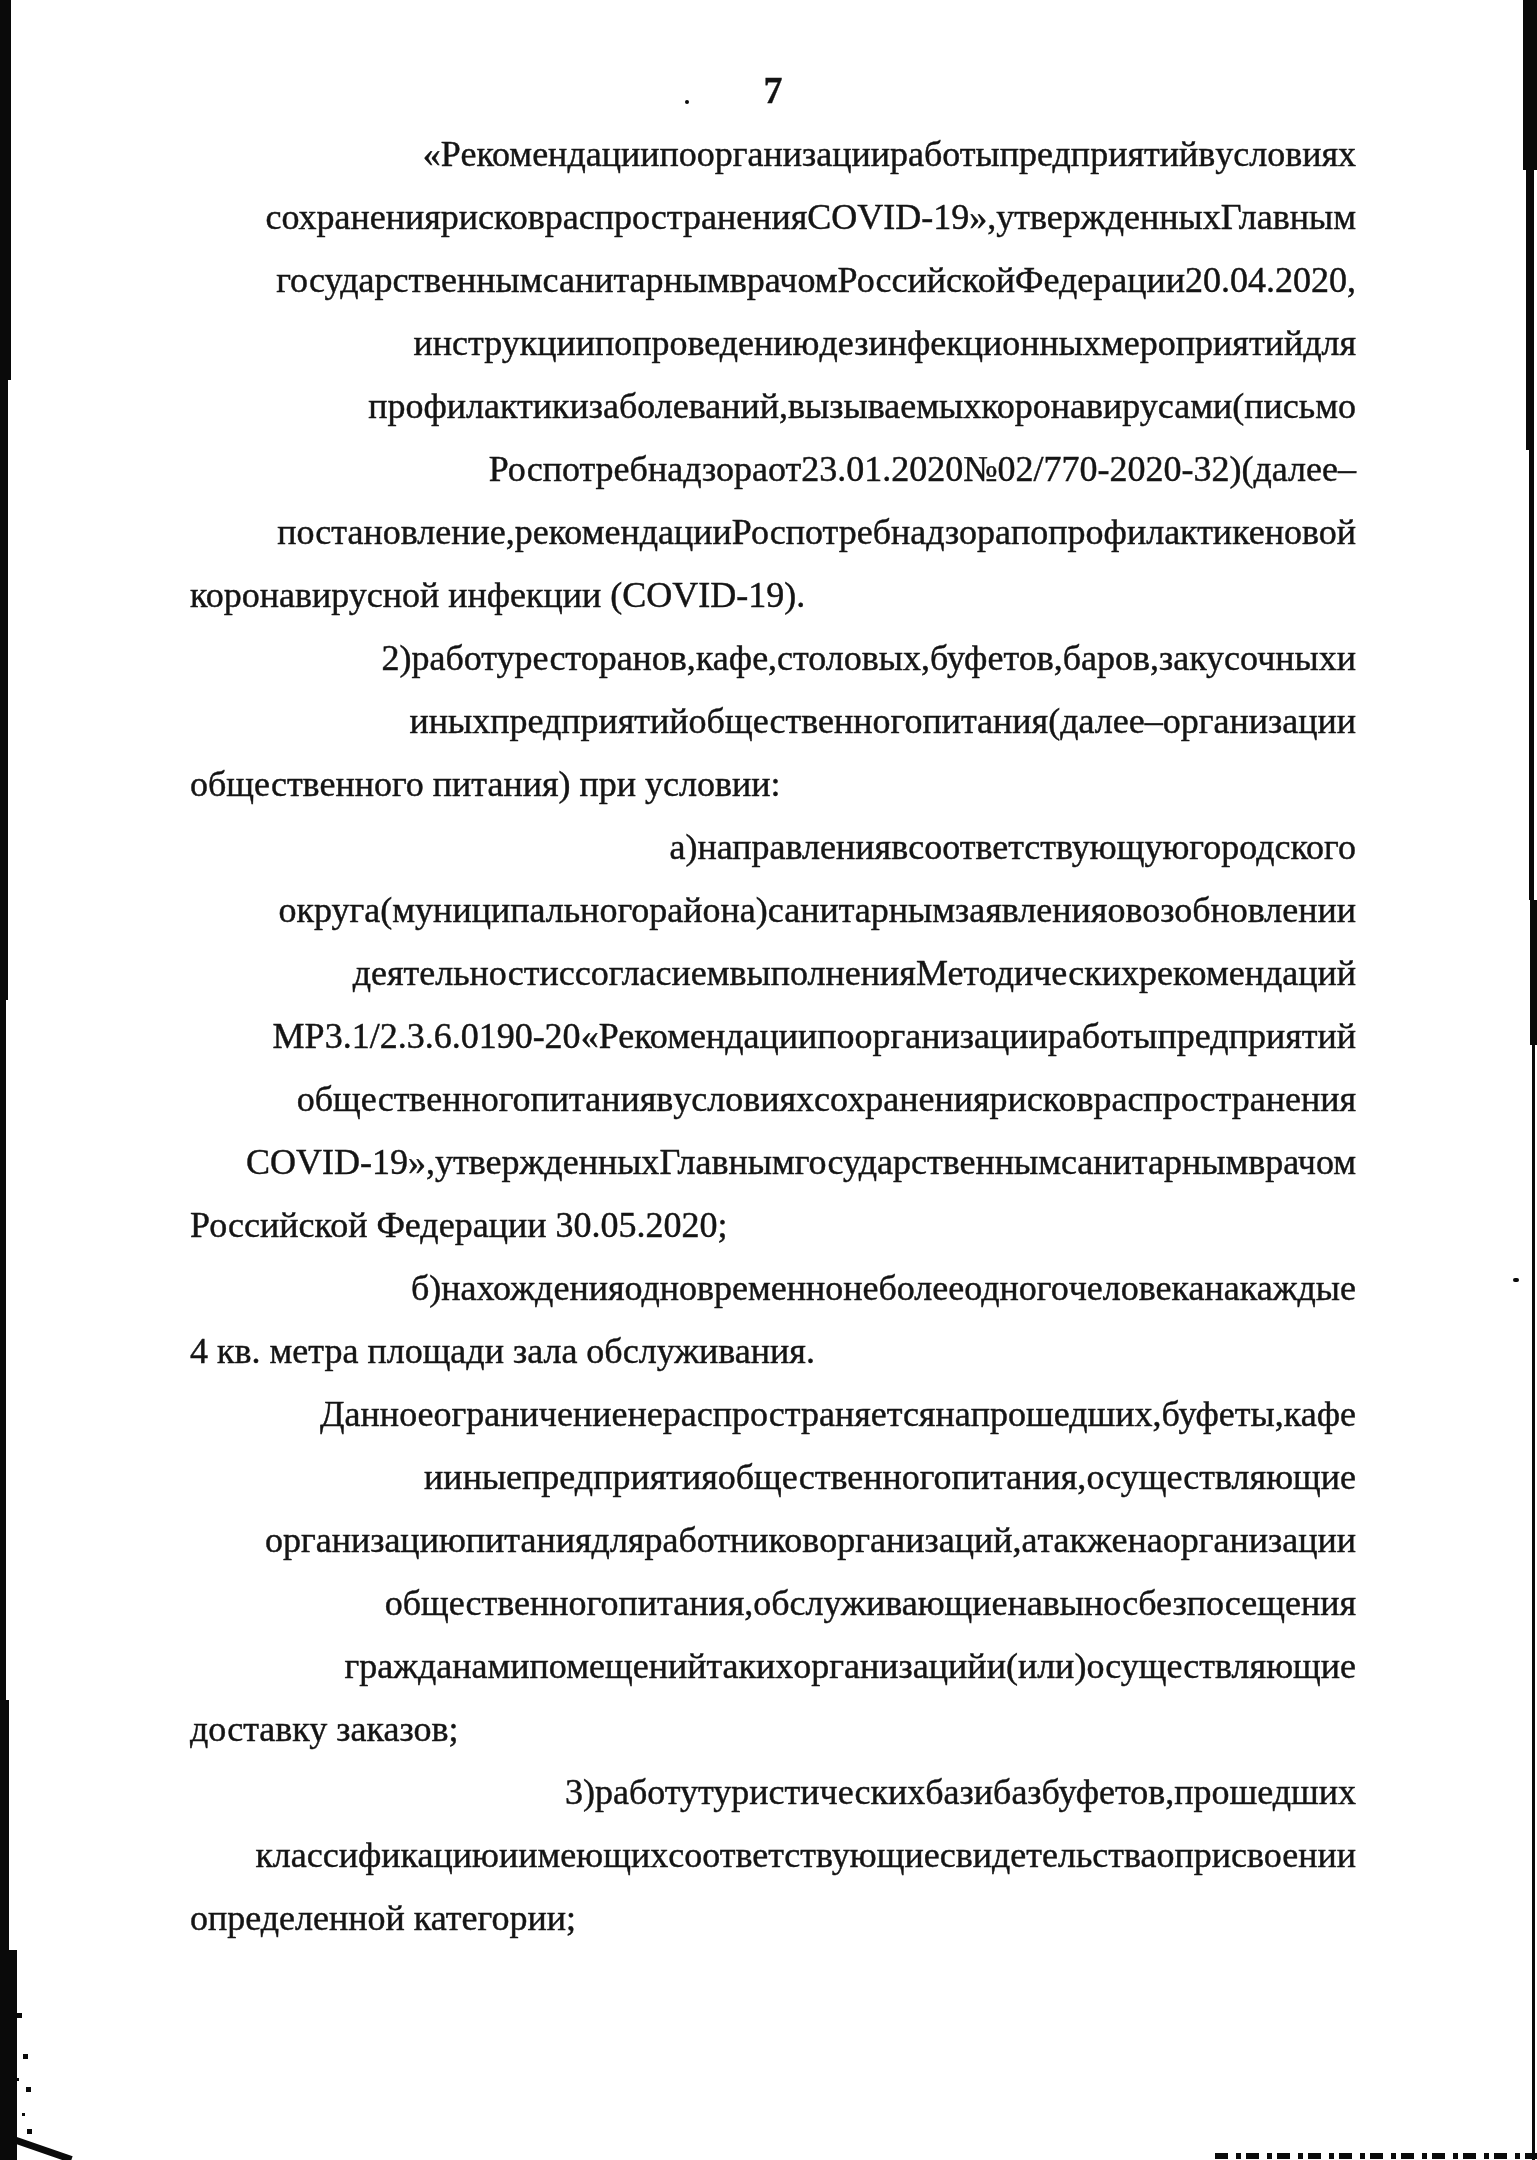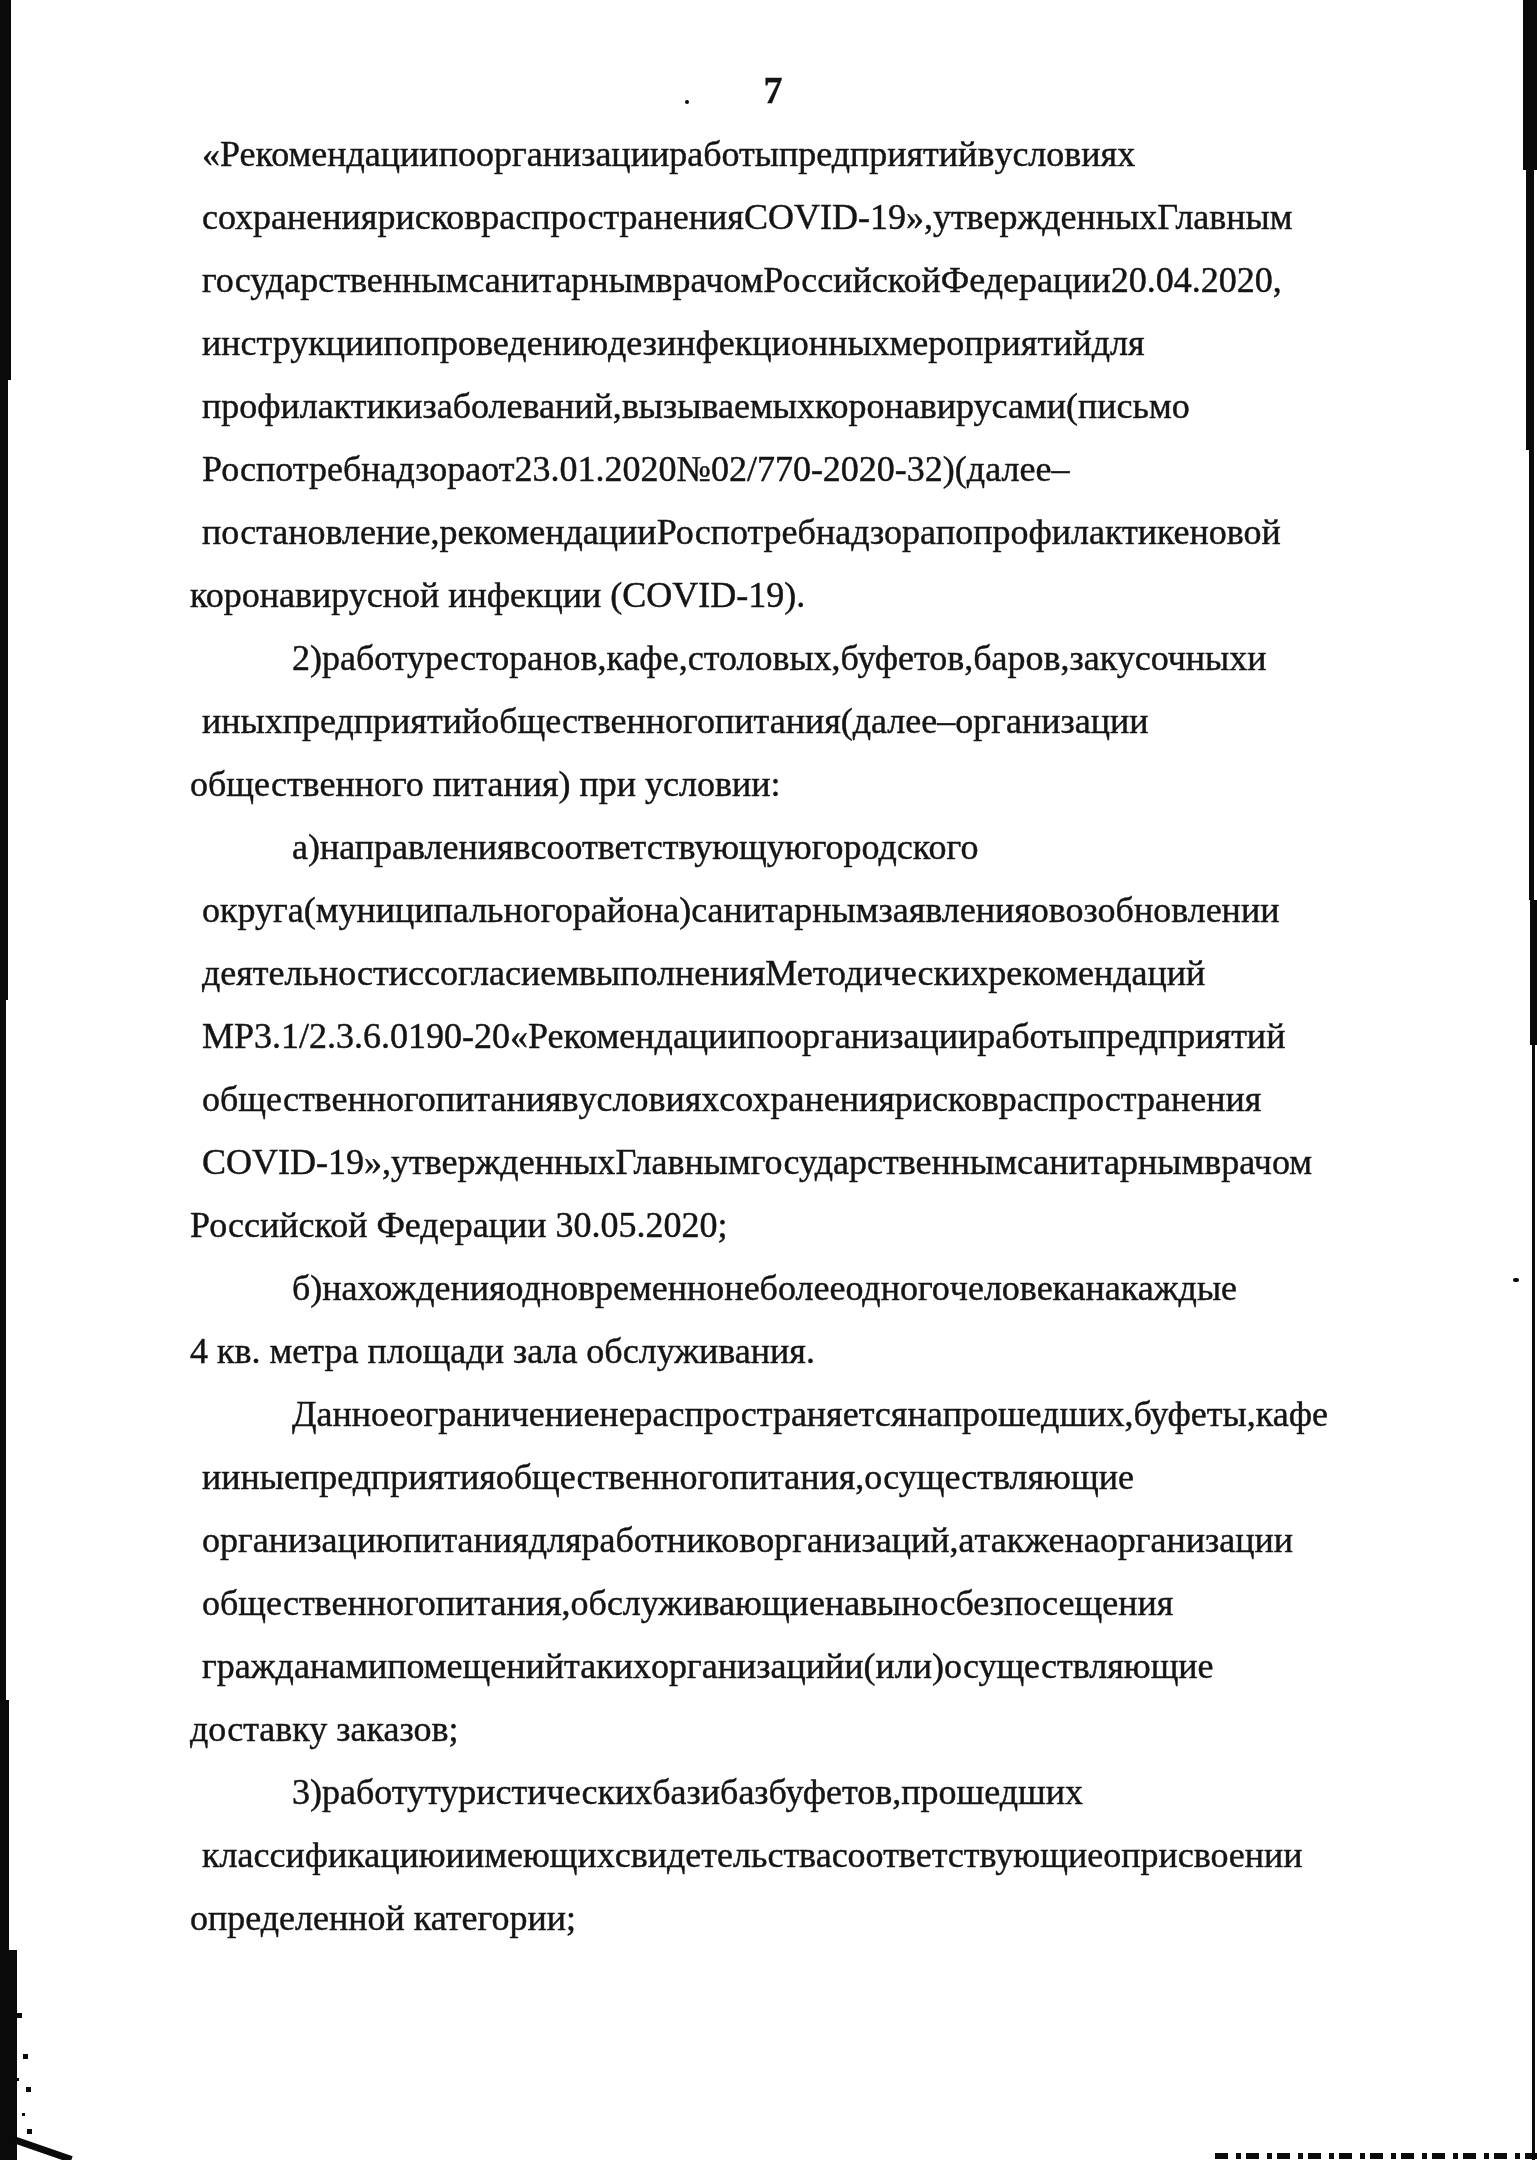--- a/index.html
+++ b/index.html
@@ -38,22 +38,21 @@
     font-size: 36px;
     -webkit-text-stroke: 0.45px #1a1a1a;
   }
   .line {
     height: 63px;
     line-height: 63px;
     white-space: nowrap;
   }
   .line.justify {
     display: flex;
-    justify-content: flex-start;
-    margin-left: 12px;
+    justify-content: flex-end;
   }
   .line.indent {
     padding-left: 90px;
   }
   
   .artifact {
     position: absolute;
     background: #0a0a0a;
   }
   .left-bar-1  { left: 0; top: 0;     width: 11px; height: 380px; }
@@ -301,22 +300,22 @@
         <span>баз</span>
         <span>и</span>
         <span>баз</span>
         <span>буфетов,</span>
         <span>прошедших</span>
       </div>
       <div class="line justify">
         <span>классификацию</span>
         <span>и</span>
         <span>имеющих</span>
+        <span>соответствующие</span>
         <span>свидетельства</span>
-        <span>соответствующие</span>
         <span>о</span>
         <span>присвоении</span>
       </div>
       <div class="line">определенной категории;</div>
     </div>
 
   <div class="artifact left-bar-1"></div>
   <div class="artifact left-bar-2"></div>
   <div class="artifact left-bar-3"></div>
   <div class="artifact left-bar-4"></div>

